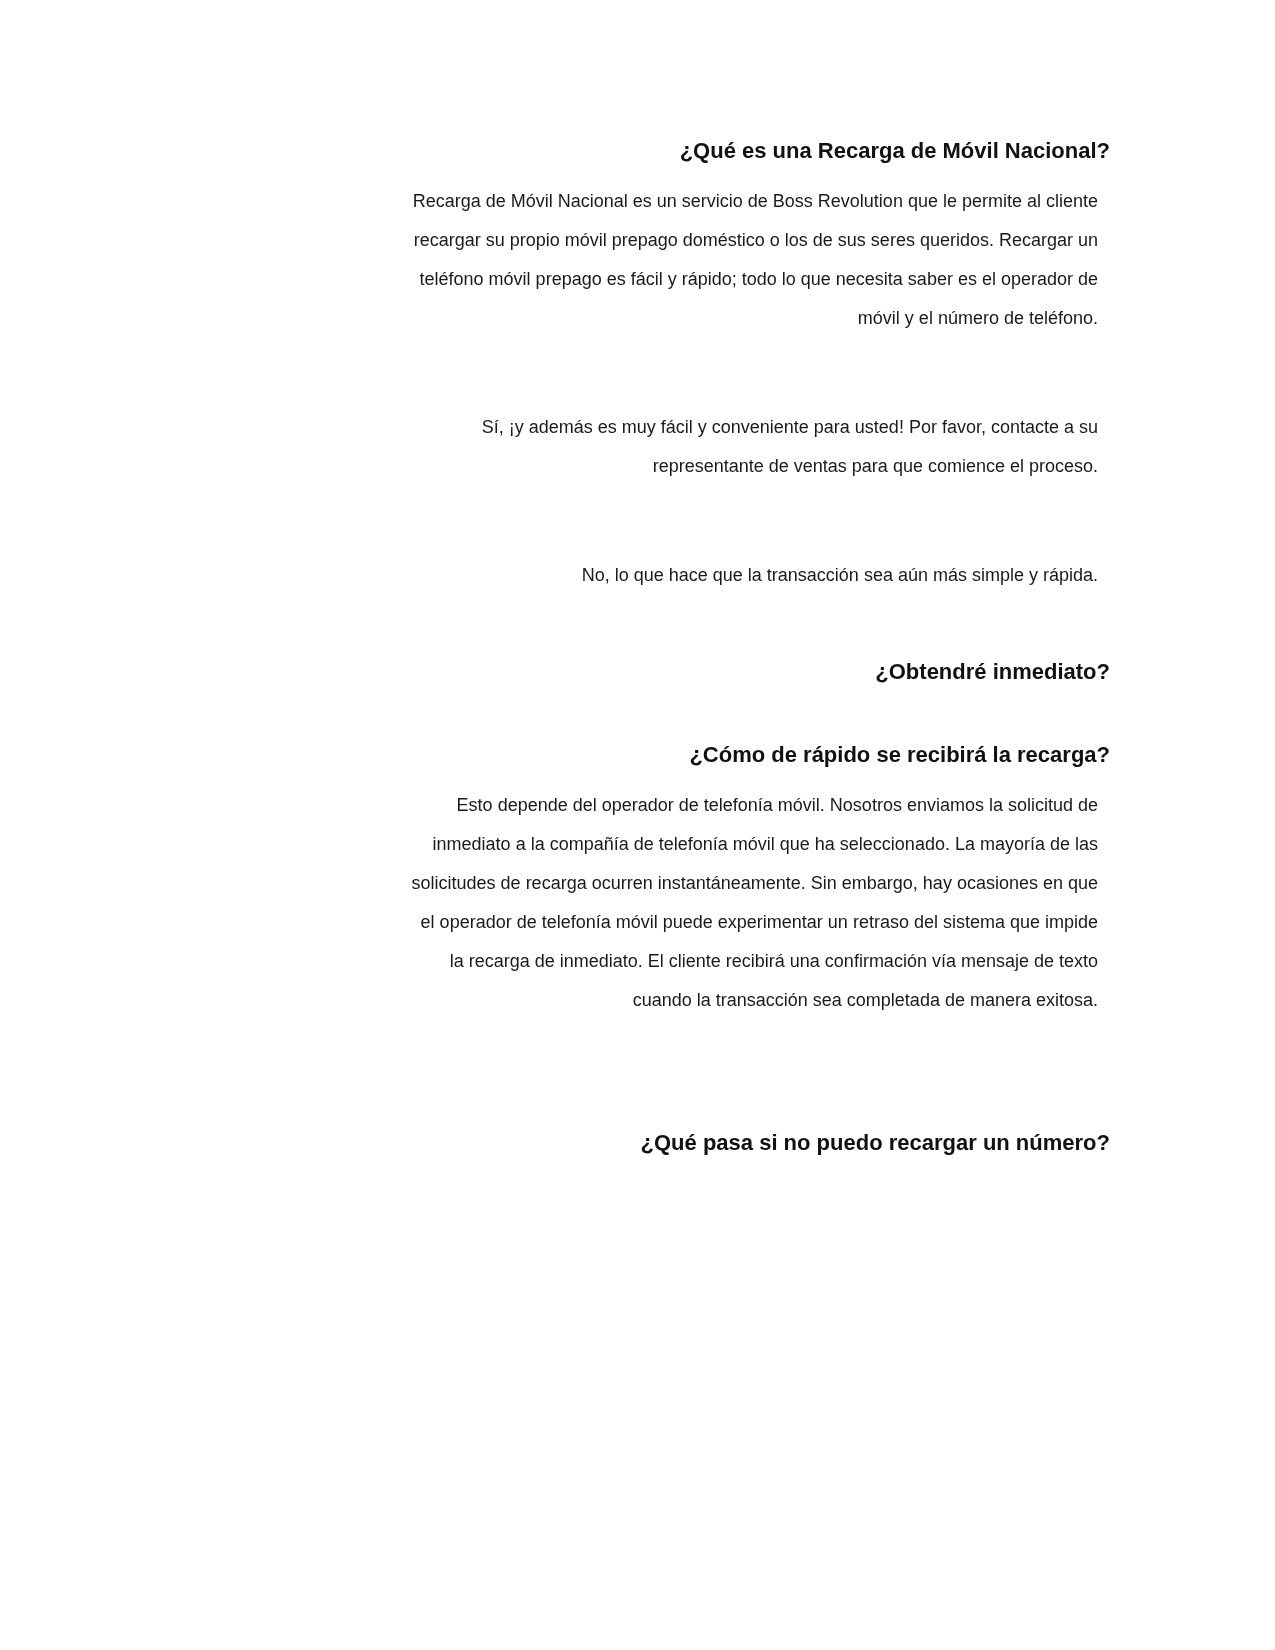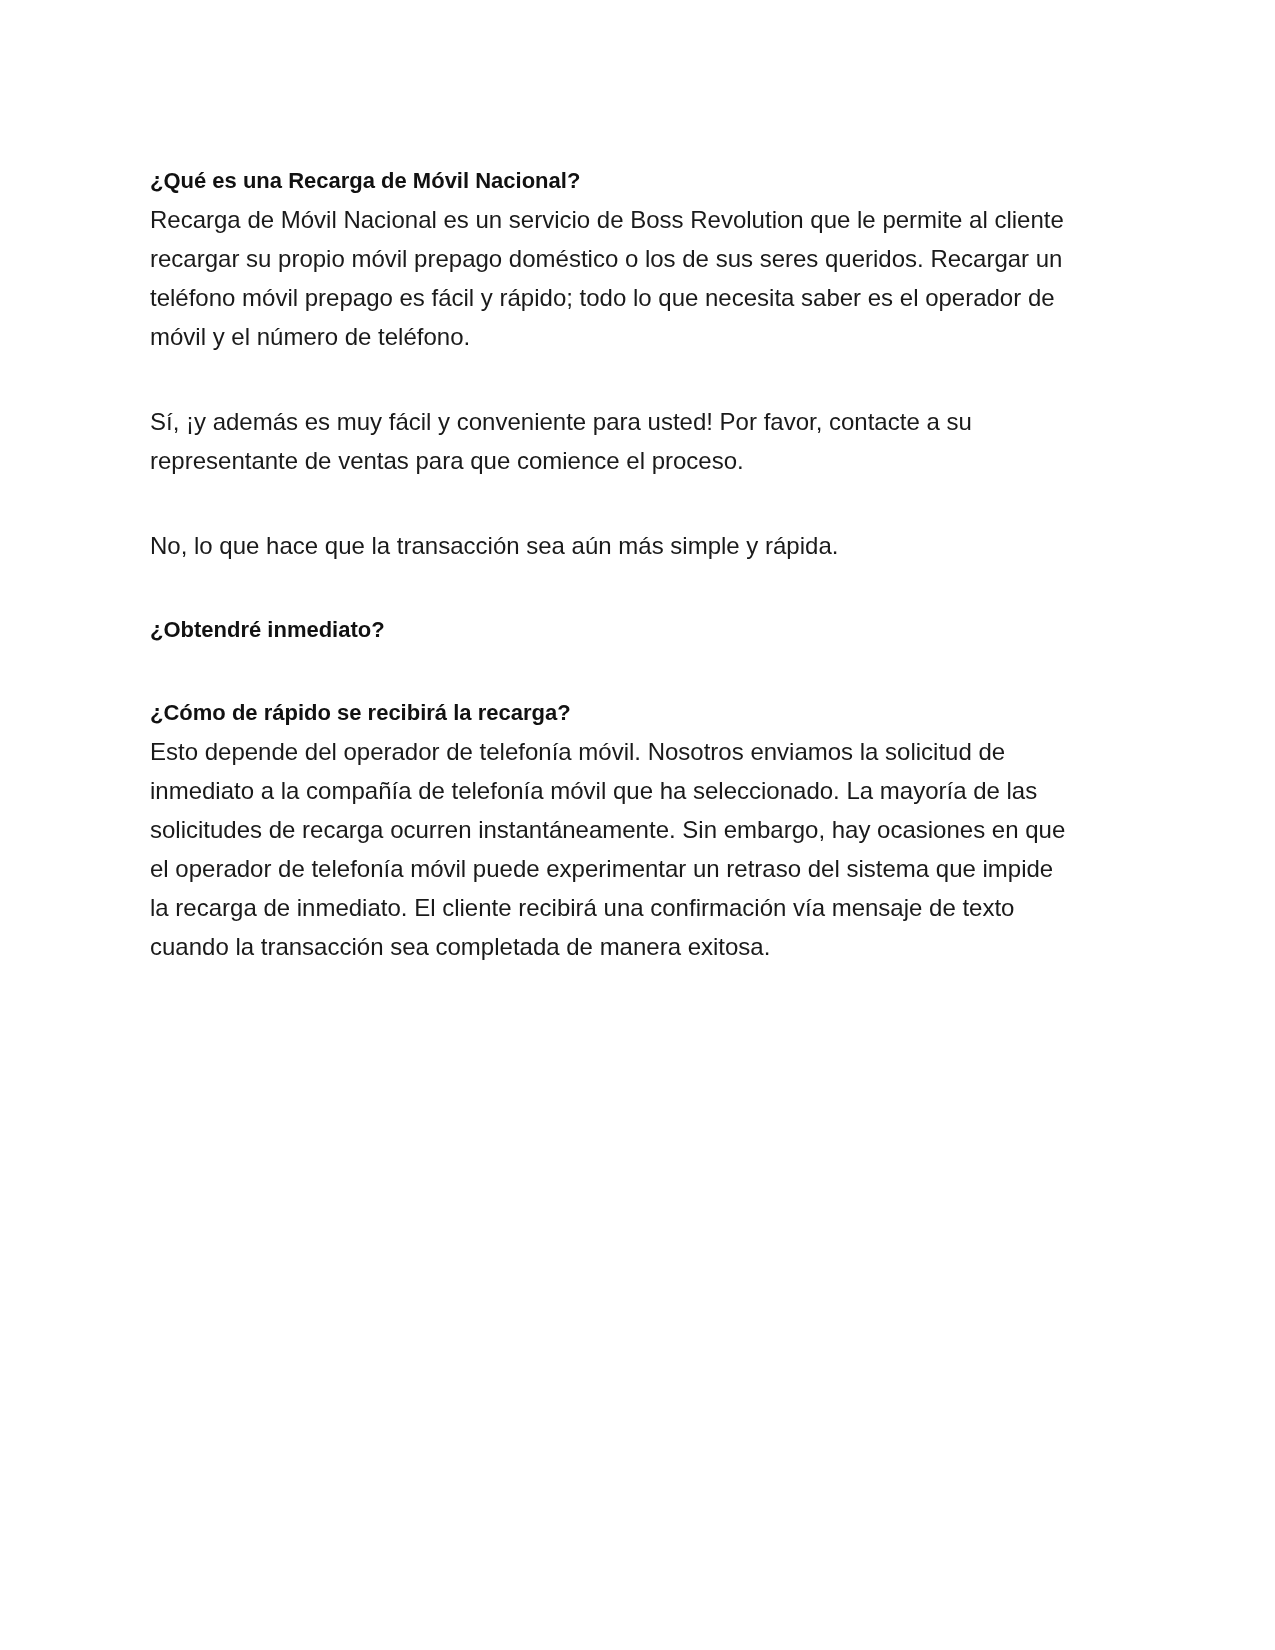--- a/index.html
+++ b/index.html
@@ -11,37 +11,38 @@
       width: 1275px;
       height: 1650px;
       position: relative;
       overflow: hidden;
       font-family: "Liberation Sans", sans-serif;
       color: #1a1a1a;
     }
     .page {
       position: absolute;
       left: 150px;
-      top: 162px;
+      top: 132px;
       width: 960px;
+      text-align: right;
     }
     .faq-item {
       margin: 0;
     }
     .question {
       font-weight: bold;
       font-size: 22px;
       line-height: 37.5px;
       margin: 0;
       color: #111111;
     }
     .answer {
-      font-size: 24px;
+      font-size: 18px;
       line-height: 39px;
-      margin: 0;
+      margin: 12px;
       color: #1a1a1a;
       white-space: pre-line;
     }
     .gap {
       height: 46px;
     }
   </style>
 </head>
 <body>
 
@@ -80,14 +81,17 @@
 el operador de telefonía móvil puede experimentar un retraso del sistema que impide
 la recarga de inmediato. El cliente recibirá una confirmación vía mensaje de texto
 cuando la transacción sea completada de manera exitosa.</p>
   </section>
   <div class="gap"></div>
 
   <section class="faq-item">
   </section>
   <div class="gap"></div>
 
+  <section class="faq-item">
+    <h2 class="question">¿Qué pasa si no puedo recargar un número?</h2>
+  </section>
 
 </div>
 
 </body></html>

